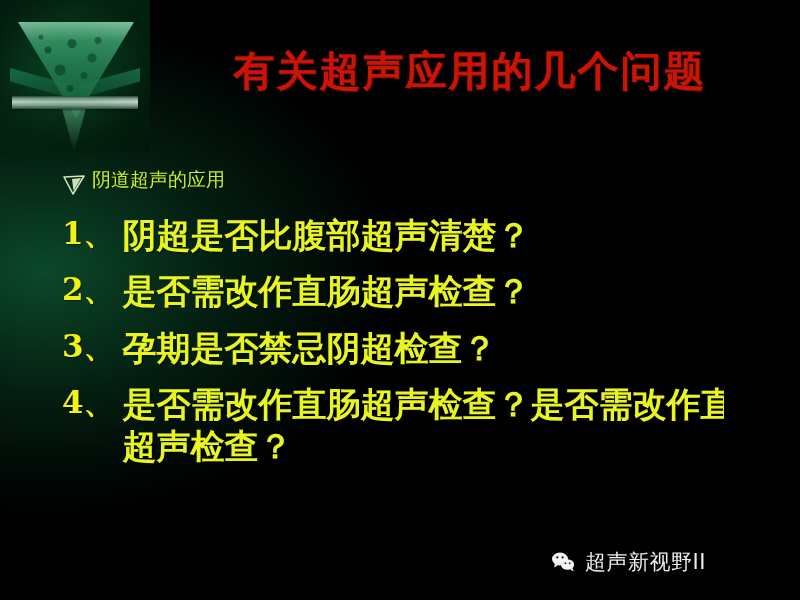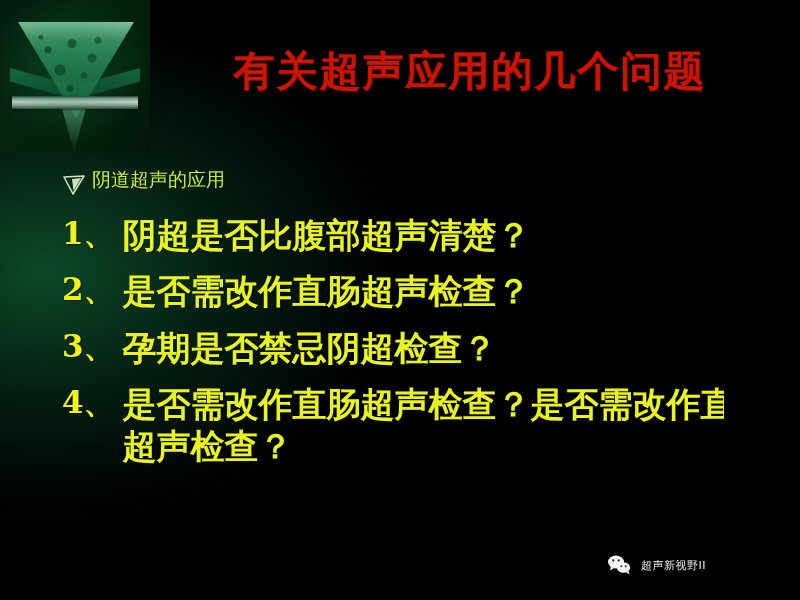--- a/index.html
+++ b/index.html
@@ -245,21 +245,21 @@
     gap: 8px;
   }
   .wechat-icon {
     width: 26px;
     height: 22px;
     position: relative;
     flex: 0 0 26px;
   }
   .footer-text {
     font-family: "DejaVu Sans", "Liberation Sans", sans-serif;
-    font-size: 11px;
+    font-size: 21px;
     color: #e8eee9;
     letter-spacing: 0.5px;
     white-space: nowrap;
   }
 </style>
 </head>
 <body>
 
 <div class="slide">
 

